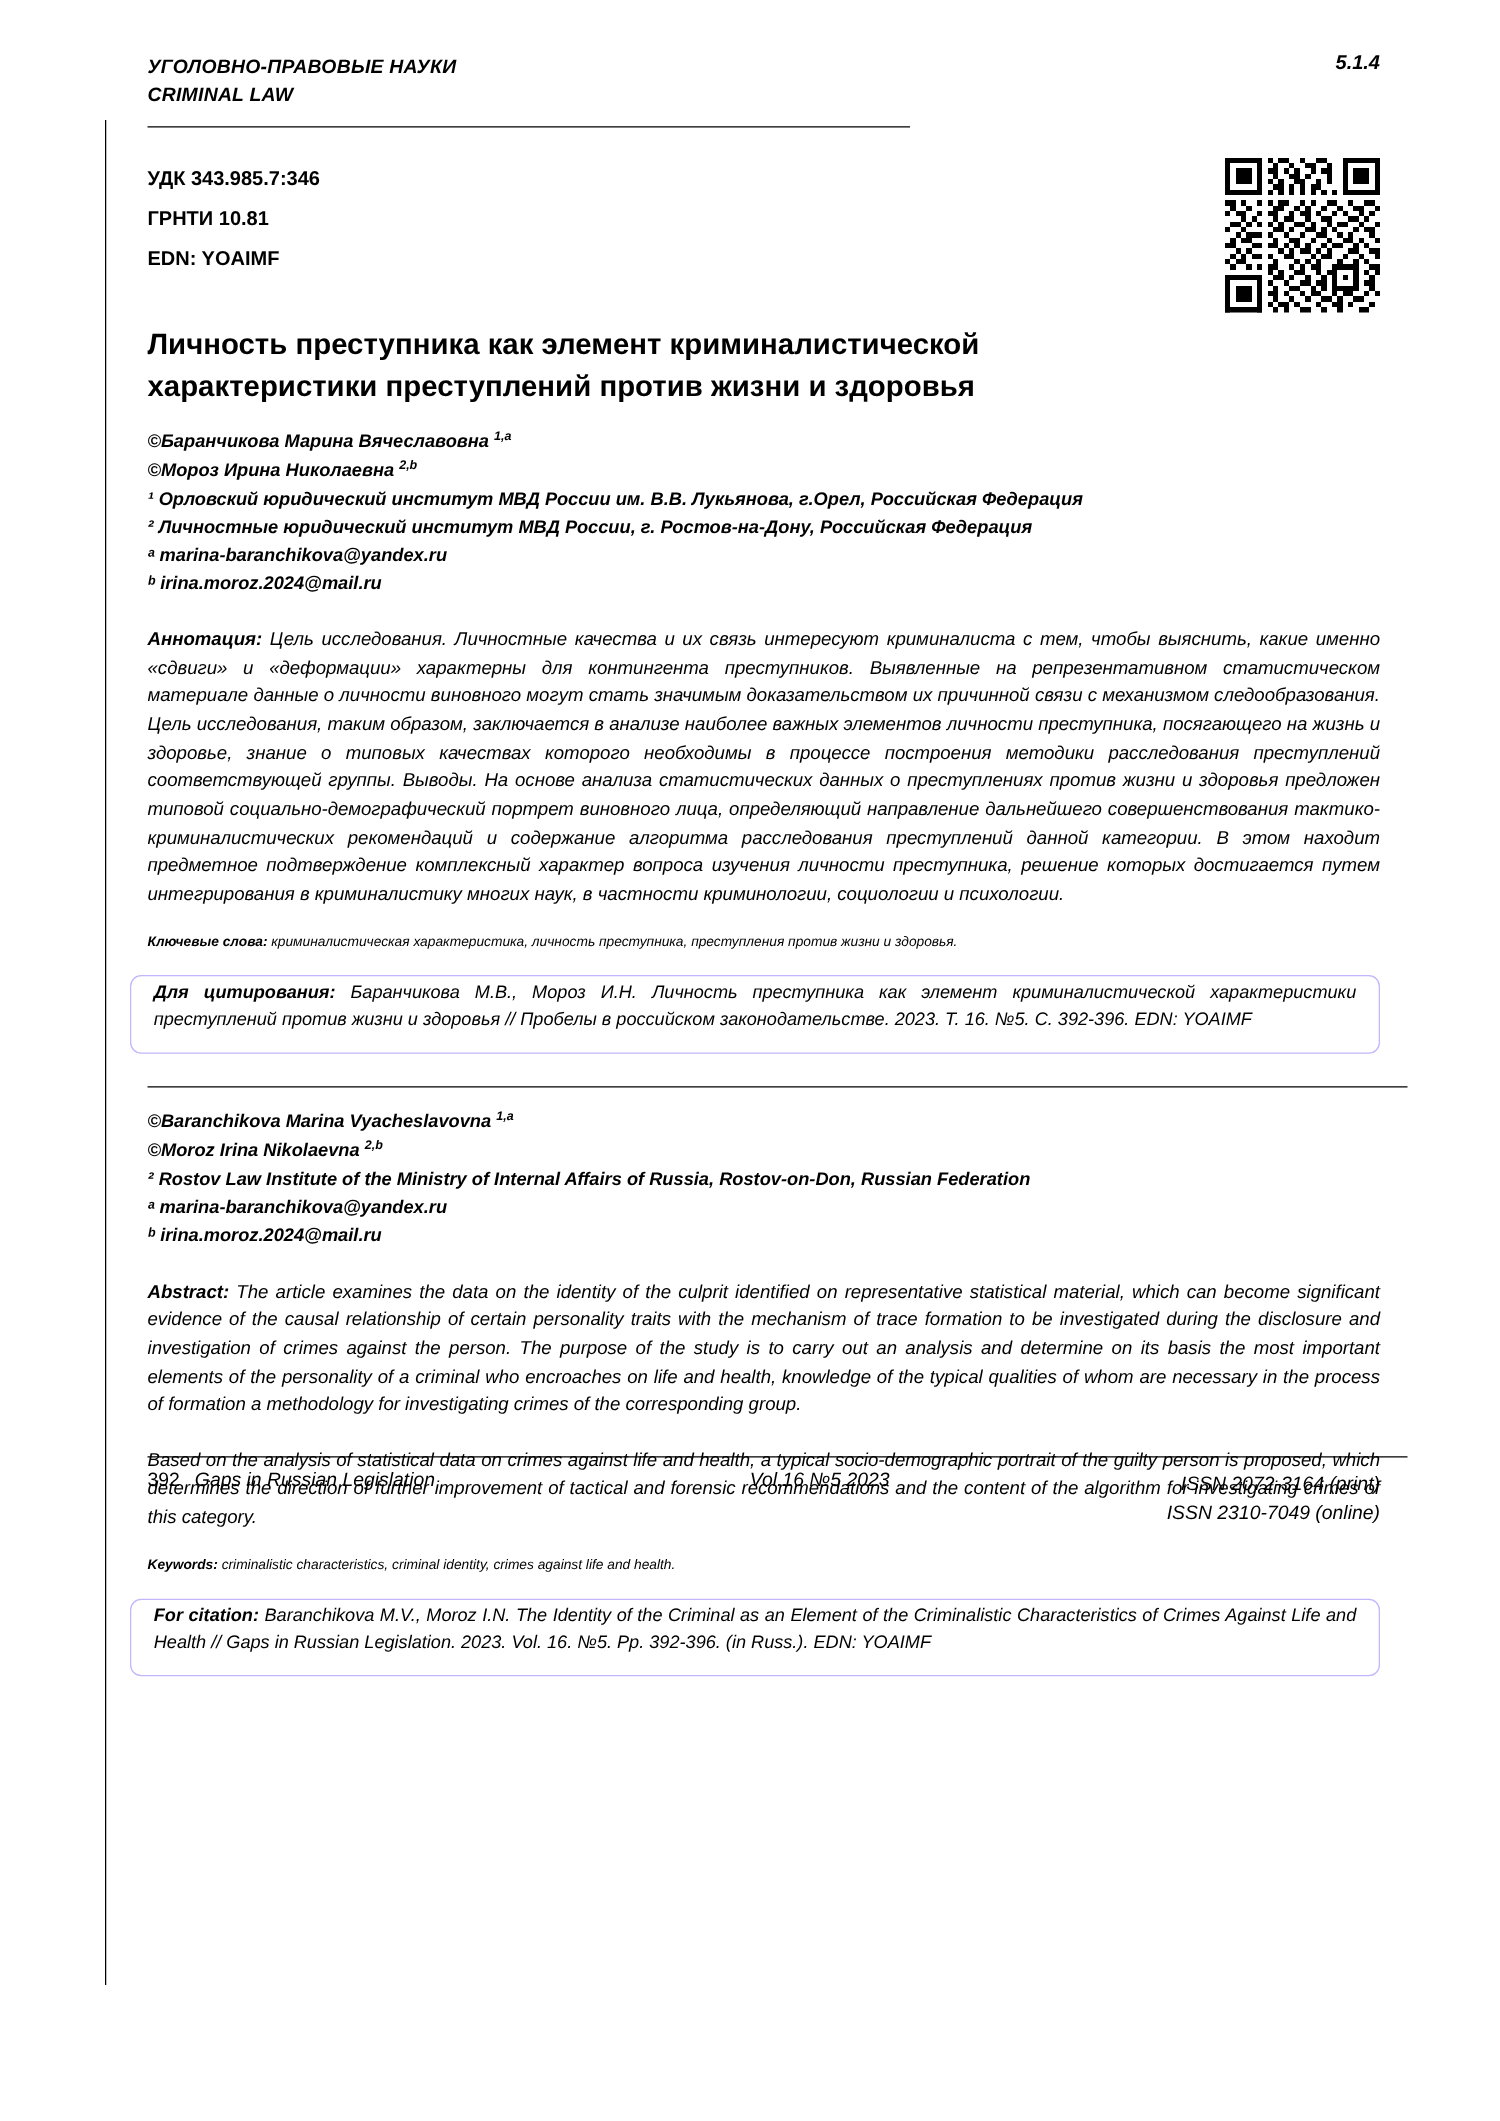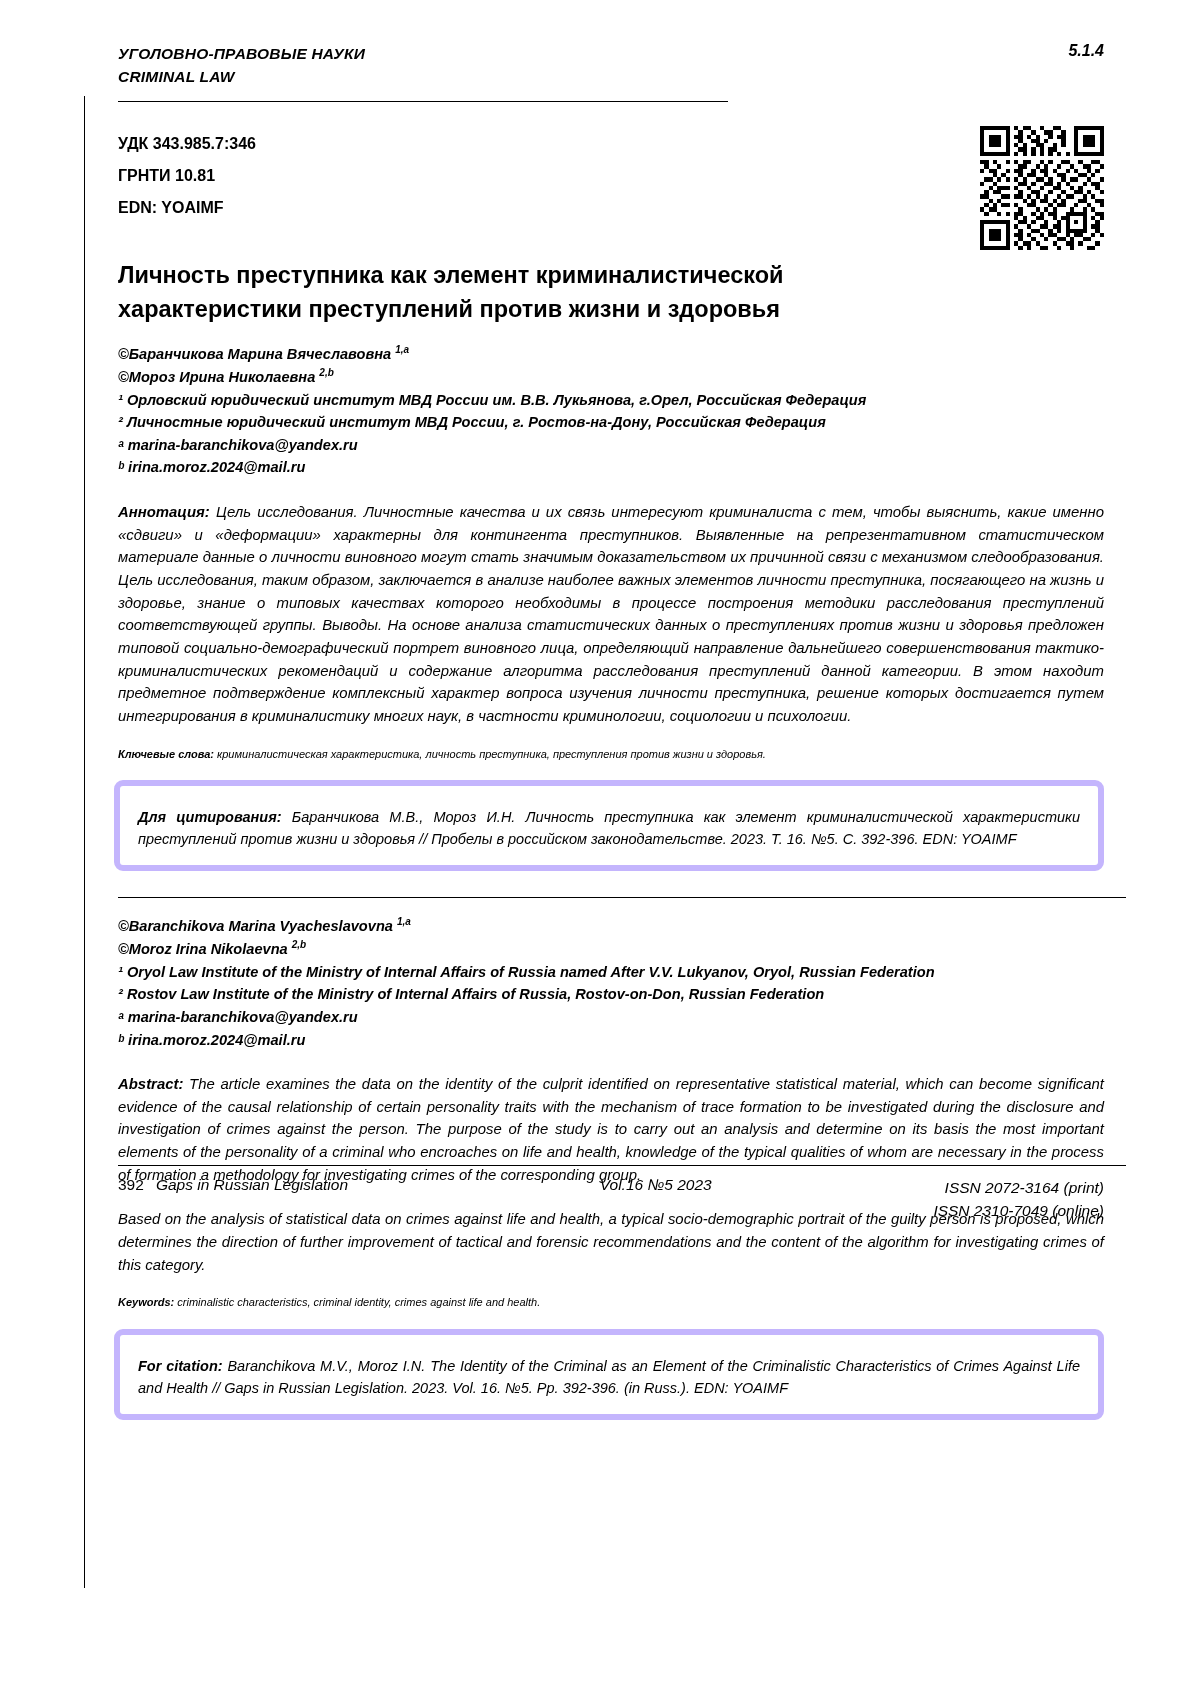--- a/index.html
+++ b/index.html
@@ -107,24 +107,24 @@
   .keywords {
     margin-top: 18px;
     padding-left: 22px;
     font-style: italic;
     font-size: 11px;
     line-height: 1.52;
     text-align: justify;
   }
   .citation-box {
     margin-top: 18px;
-    margin-left: 18px;
-    border: 6px solid #c4b5fd;
+    margin-left: 8px;
+    border: 1px solid #c4b5fd;
     border-radius: 9px;
-    padding: 21px 18px 14px 18px;
+    padding: 3px 18px 14px 18px;
     font-style: italic;
     font-size: 14.5px;
     line-height: 1.5;
     text-align: justify;
   }
   .divider {
     margin: 26px 0 0 22px;
     height: 1px;
     background: #000;
     width: 1008px;
@@ -447,21 +447,20 @@
   <p class="keywords"><b>Ключевые слова:</b><span> криминалистическая характеристика, личность преступника, преступления против жизни и здоровья.</span></p>
 
   <div class="citation-box"><b>Для цитирования:</b><span> Баранчикова М.В., Мороз И.Н. Личность преступника как элемент криминалистической характеристики преступлений против жизни и здоровья // Пробелы в российском законодательстве. 2023. Т. 16. №5. С. 392-396. EDN: YOAIMF</span></div>
 
   <div class="divider"></div>
 
 
   <div class="authors">
     <div><span>©Baranchikova Marina Vyacheslavovna </span><span class="sup">1,a</span></div>
     <div><span>©Moroz Irina Nikolaevna </span><span class="sup">2,b</span></div>
-    <div>¹ Oryol Law Institute of the Ministry of Internal Affairs of Russia named After V.V. Lukyanov, Oryol, Russian Federation</div>
     <div>² Rostov Law Institute of the Ministry of Internal Affairs of Russia, Rostov-on-Don, Russian Federation</div>
     <div>ᵃ marina-baranchikova@yandex.ru</div>
     <div>ᵇ irina.moroz.2024@mail.ru</div>
   </div>
 
   <p class="abstract"><b>Abstract:</b><span> The article examines the data on the identity of the culprit identified on representative statistical material, which can become significant evidence of the causal relationship of certain personality traits with the mechanism of trace formation to be investigated during the disclosure and investigation of crimes against the person. The purpose of the study is to carry out an analysis and determine on its basis the most important elements of the personality of a criminal who encroaches on life and health, knowledge of the typical qualities of whom are necessary in the process of formation a methodology for investigating crimes of the corresponding group.</span></p>
 
   <p class="abstract">Based on the analysis of statistical data on crimes against life and health, a typical socio-demographic portrait of the guilty person is proposed, which determines the direction of further improvement of tactical and forensic recommendations and the content of the algorithm for investigating crimes of this category.</p>
 
   <p class="keywords"><b>Keywords:</b><span> criminalistic characteristics, criminal identity, crimes against life and health.</span></p>

